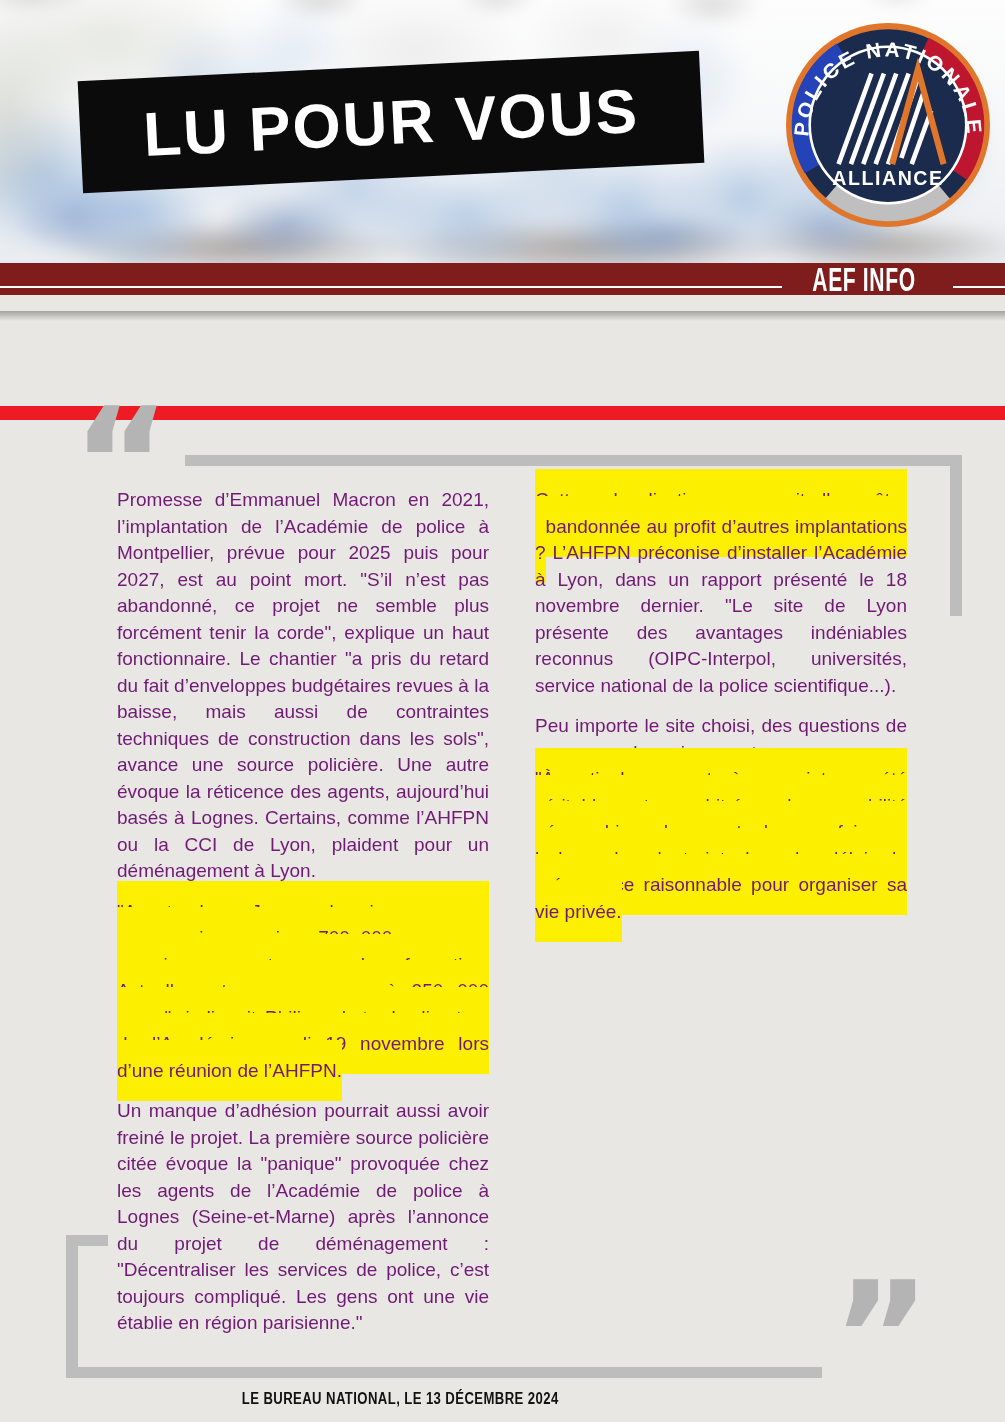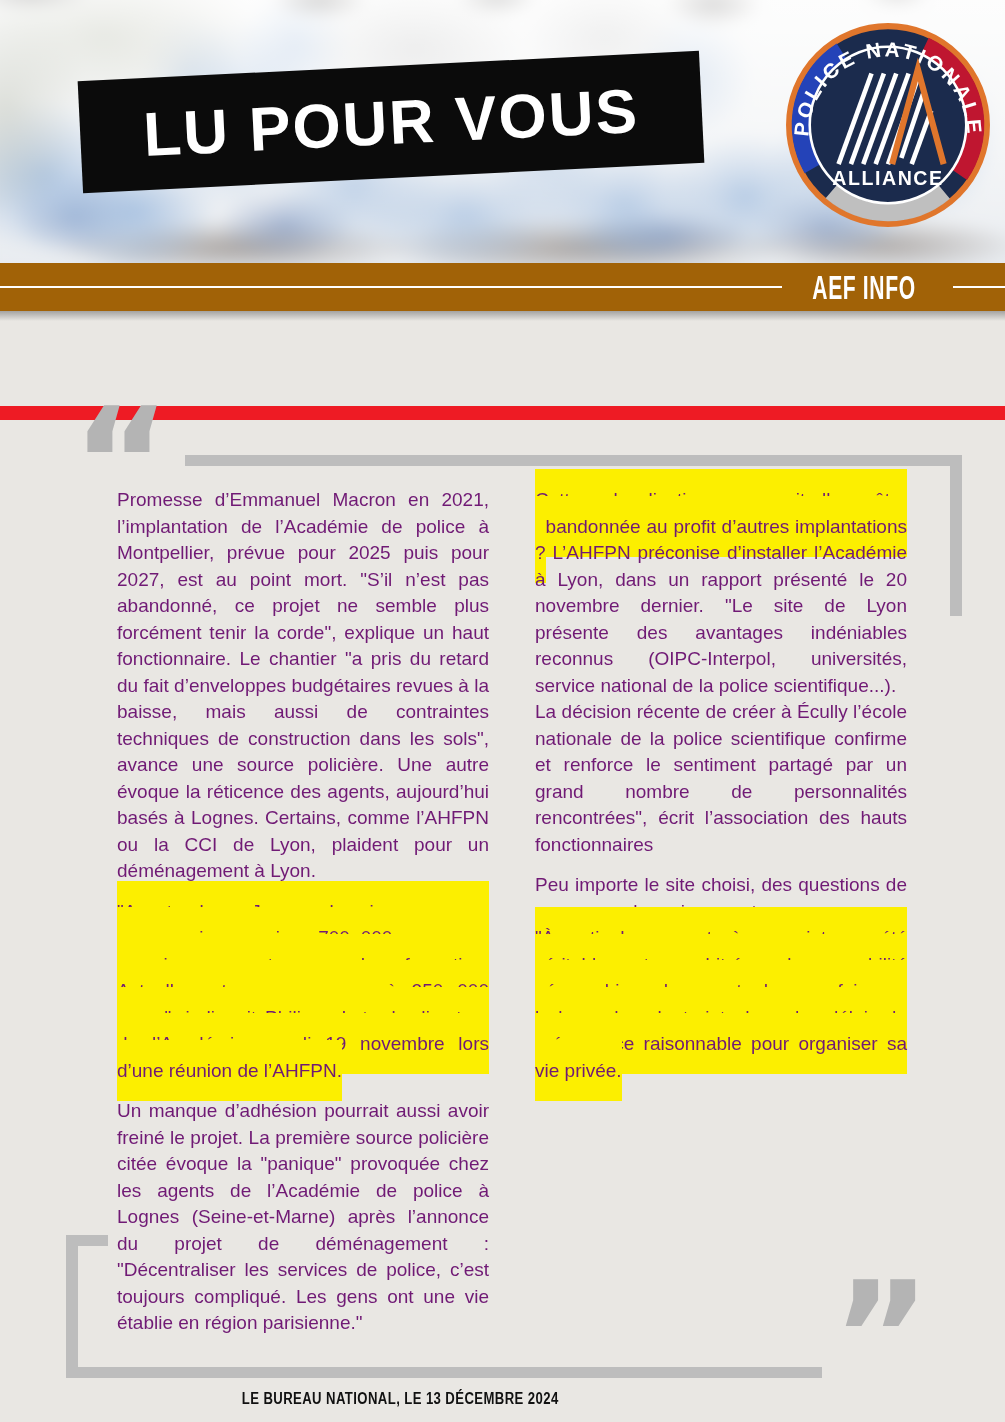--- a/index.html
+++ b/index.html
@@ -52,21 +52,21 @@
   .lpv-box {
     position:absolute; left:80px; top:66px; width:622px; height:112px;
     background:#0b0b0b; transform:rotate(-2.8deg);
     display:flex; align-items:center; justify-content:center;
   }
   .lpv-text { color:#ffffff; font-size:62px; font-weight:bold; letter-spacing:2px; white-space:nowrap; }
 
   .logo { position:absolute; left:785px; top:22px; width:206px; height:206px; }
 
   
-  .band { position:absolute; left:0; top:263px; width:1005px; height:48px; background:#a16207; }
+  .band { position:absolute; left:0; top:263px; width:1005px; height:32px; background:#7f1d1d; }
   .band-shadow { position:absolute; left:0; top:311px; width:1005px; height:10px;
     background:linear-gradient(180deg, rgba(80,80,80,.45), rgba(80,80,80,0)); }
   .band-line-left  { position:absolute; left:0; top:23px; width:782px; height:2px; background:#ffffff; }
   .band-line-right { position:absolute; right:0; top:23px; width:52px; height:2px; background:#ffffff; }
   .aef { position:absolute; right:89px; top:50%;
     transform:translateY(-50%) scaleX(0.62); transform-origin:right center;
     color:#ffffff; font-size:34px; font-weight:bold; letter-spacing:1px; white-space:nowrap; }
 
   
   .title { position:absolute; left:0; top:318px; width:1005px; text-align:center; color:#101010; }
@@ -150,22 +150,21 @@
   <div class="frame-bottom-stub"></div>
   <div class="quote quote-close">”</div>
 
   <div class="columns">
     <div class="col">
         <p class="para"><span>Promesse d’Emmanuel Macron en 2021, l’implantation de l’Académie de police à Montpellier, prévue pour 2025 puis pour 2027, est au point mort. "S’il n’est pas abandonné, ce projet ne semble plus forcément tenir la corde", explique un haut fonctionnaire. Le chantier "a pris du retard du fait d’enveloppes budgétaires revues à la baisse, mais aussi de contraintes techniques de construction dans les sols", avance une source policière. Une autre évoque la réticence des agents, aujourd’hui basés à Lognes. Certains, comme l’AHFPN ou la CCI de Lyon, plaident pour un déménagement à Lyon.</span></p>
         <p class="para gap"><span class="hl">"Avant les Jeux olympiques, nous consommions environ 700 000 euros par semaine en termes de formation. Actuellement, nous sommes à 250 000 euros", indiquait Philippe Lutz, le directeur de l’Académie, mardi 19 novembre lors d’une réunion de l’AHFPN.</span></p>
         <p class="para gap"><span>Un manque d’adhésion pourrait aussi avoir freiné le projet. La première source policière citée évoque la "panique" provoquée chez les agents de l’Académie de police à Lognes (Seine-et-Marne) après l’annonce du projet de déménagement : "Décentraliser les services de police, c’est toujours compliqué. Les gens ont une vie établie en région parisienne."</span></p>
       </div>
     <div class="col">
-        <p class="para"><span class="hl">Cette localisation pourrait-elle être abandonnée au profit d’autres implantations ?</span><span> L’AHFPN préconise d’installer l’Académie à Lyon, dans un rapport présenté le 20 novembre dernier. "Le site de Lyon présente des avantages indéniables reconnus (OIPC-Interpol, universités, service national de la police scientifique...).</span></p>
-        <p class="para"><span>La décision récente de créer à Écully l’école nationale de la police scientifique confirme et renforce le sentiment partagé par un grand nombre de personnalités rencontrées", écrit l’association des hauts fonctionnaires</span></p>
+        <p class="para"><span class="hl">Cette localisation pourrait-elle être abandonnée au profit d’autres implantations ?</span><span> L’AHFPN préconise d’installer l’Académie à Lyon, dans un rapport présenté le 18 novembre dernier. "Le site de Lyon présente des avantages indéniables reconnus (OIPC-Interpol, universités, service national de la police scientifique...).</span></p>
         <p class="para gap"><span>Peu importe le site choisi, des questions de ressources humaines vont se poser.</span></p>
         <p class="para"><span class="hl">"À partir du moment où un projet aura été véritablement arbitré, la mobilité géographique des agents devra se faire sur la base du volontariat, dans des délais de prévenance raisonnable pour organiser sa vie privée.</span></p>
       </div>
   </div>
 
   <div class="footer">
     <span class="footer-inner">LE BUREAU NATIONAL, LE 13 DÉCEMBRE 2024</span>
   </div>
 
 </div>

